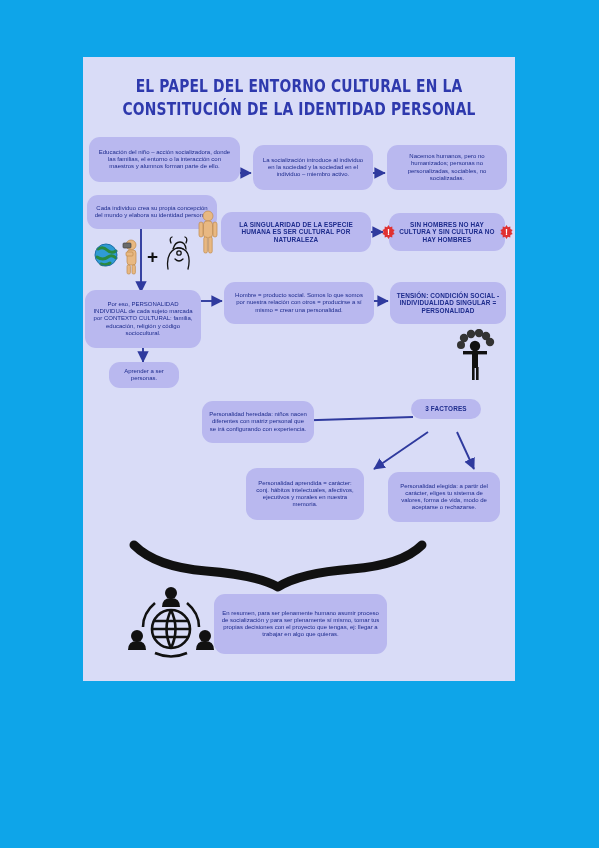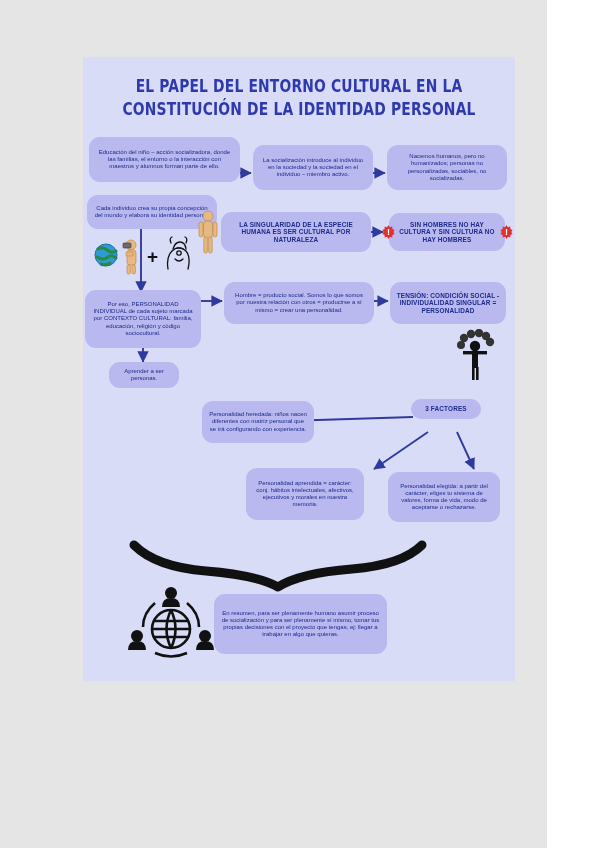--- a/index.html
+++ b/index.html
@@ -5,22 +5,22 @@
   * { box-sizing: border-box; }
   html, body {
     margin: 0; padding: 0;
     width: 599px; height: 848px;
     background: #ffffff;
     font-family: "Liberation Sans", sans-serif;
     overflow: hidden;
   }
   #page {
     position: relative;
-    width: 547px; height: 848px;
-    background: #e5e5e5;
+    width: 599px; height: 848px;
+    background: #0ea5e9;
   }
   #canvas {
     position: absolute;
     left: 83px; top: 57px;
     width: 432px; height: 624px;
     background: #d9dcf7;
   }
   .title {
     position: absolute;
     left: 0; top: 18px;

